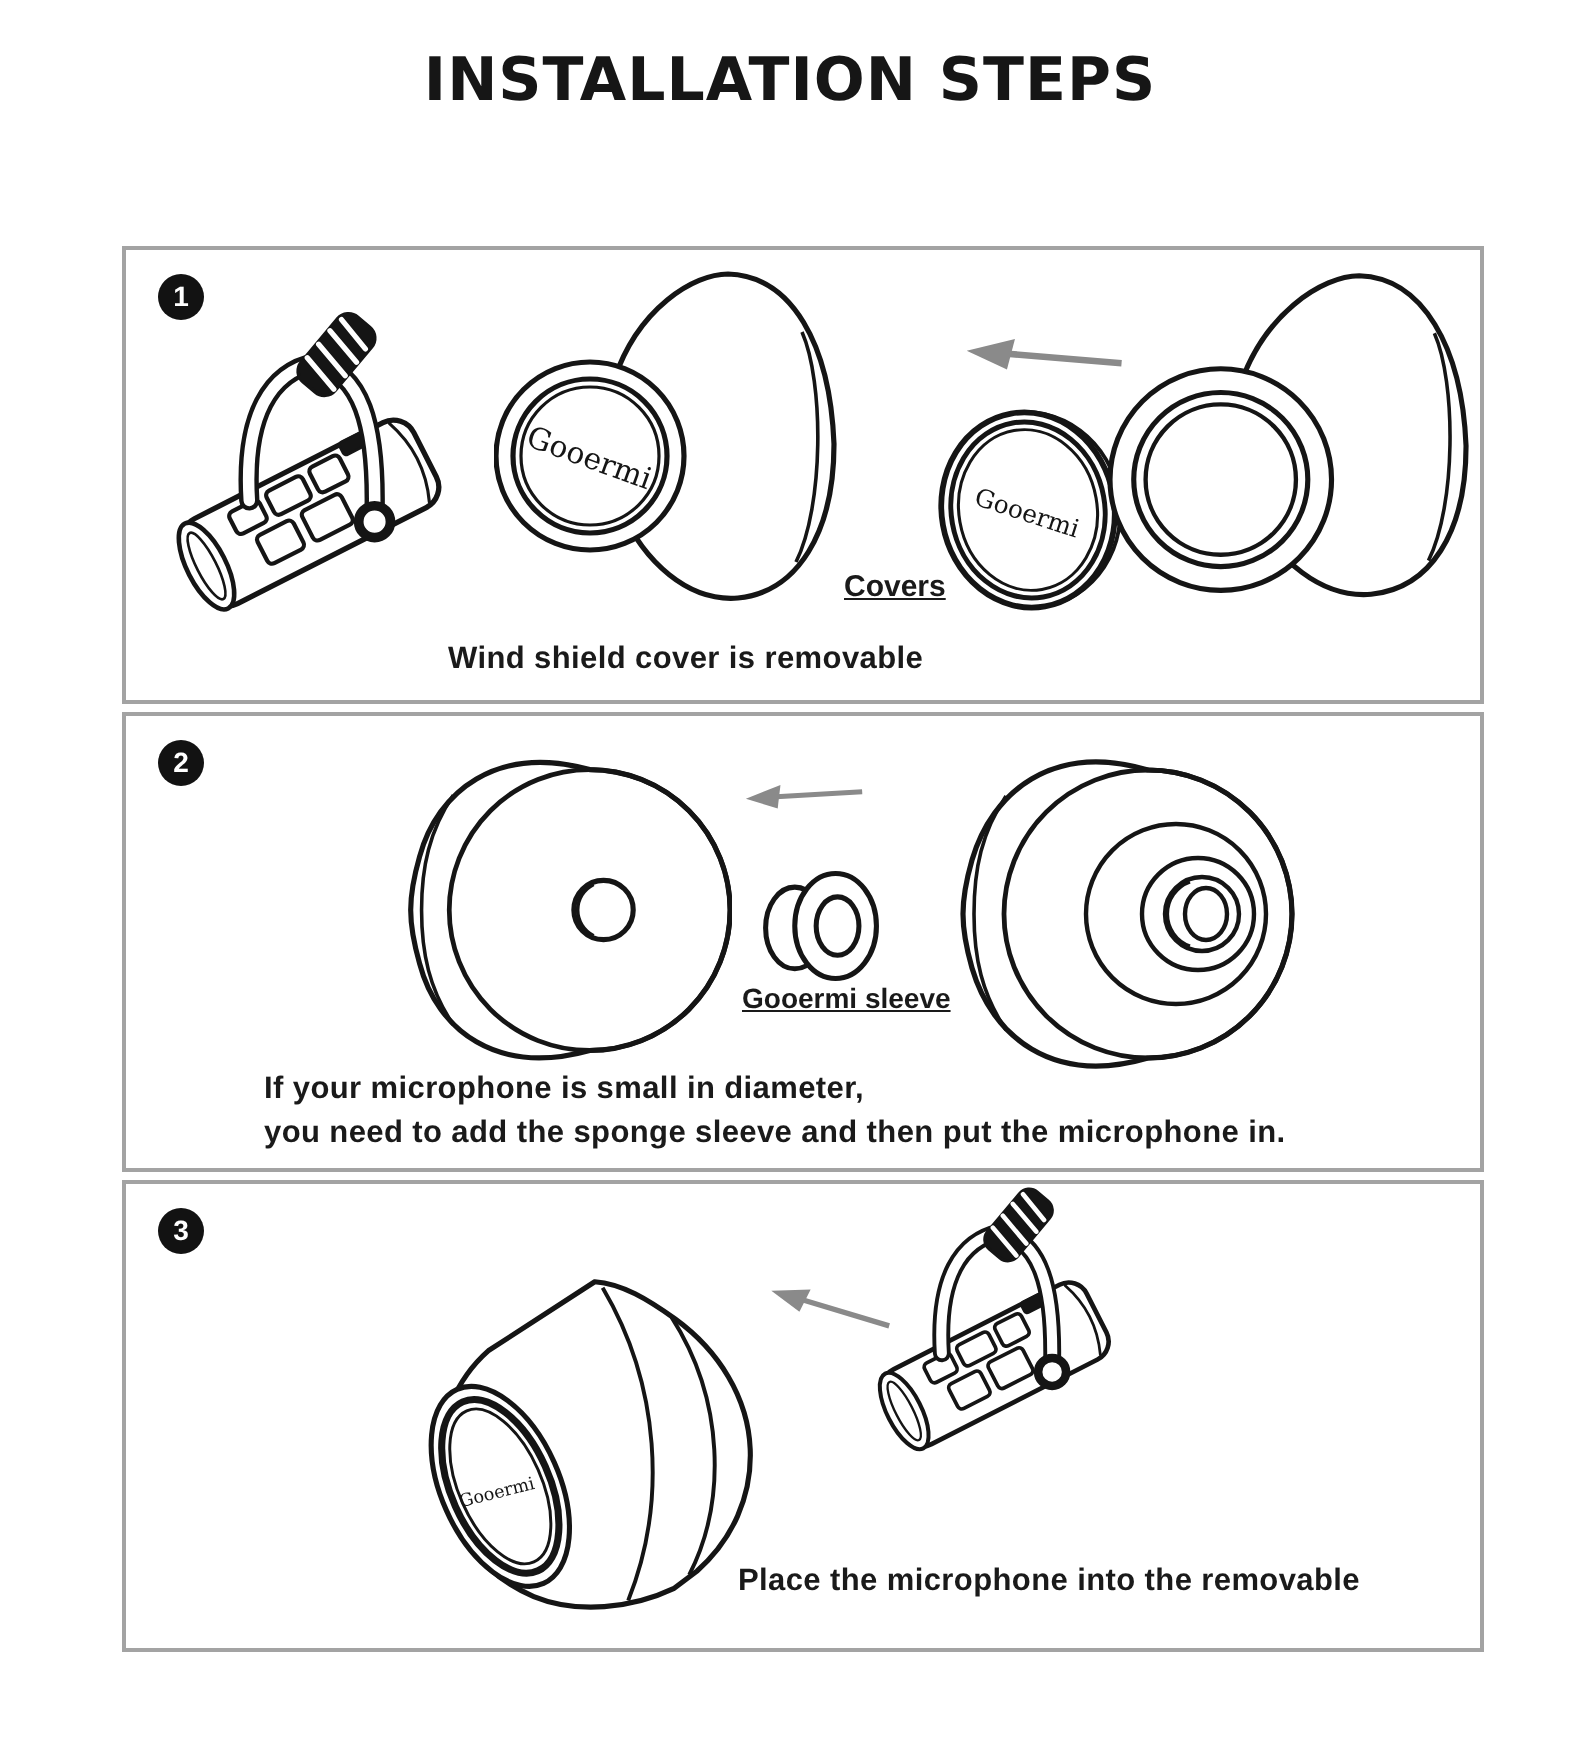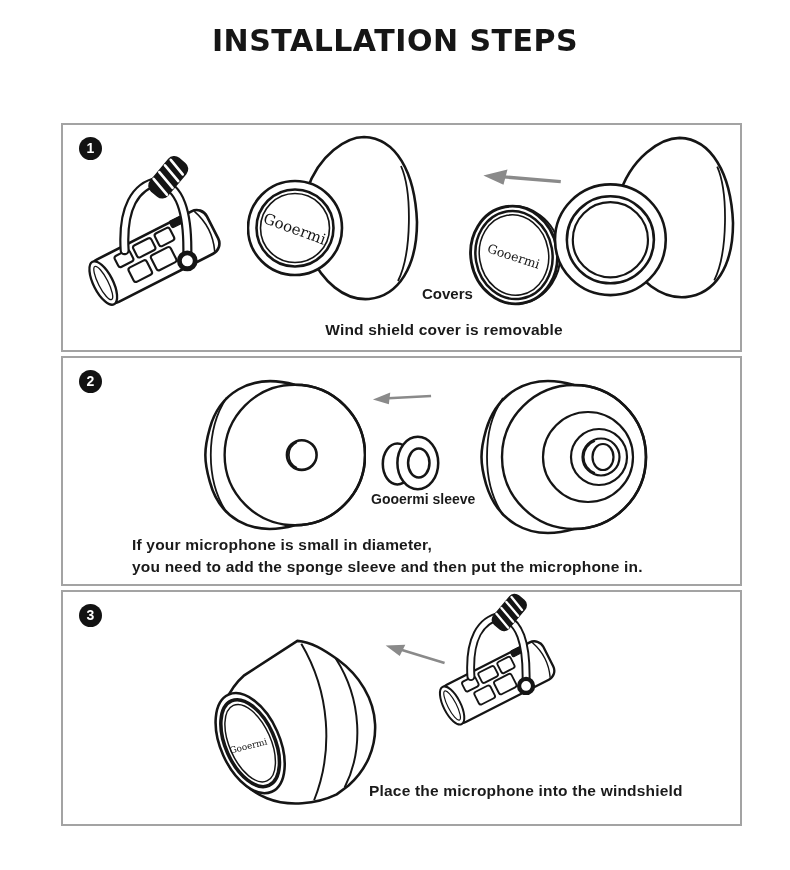--- a/index.html
+++ b/index.html
@@ -12,22 +12,22 @@
   .panel { position:absolute; left:57px; width:681px; border:2px solid var(--panel-border,#a3a3a3); background:#ffffff; }
   .panel-1 { top:123px; height:229px; }
   .panel-2 { top:356px; height:230px; }
   .panel-3 { top:590px; height:236px; }
   .badge { position:absolute; left:16px; top:12px; width:23px; height:23px; border-radius:50%;
            background:var(--badge-bg,#121212); color:var(--badge-text,#ffffff);
            font-weight:700; font-size:14px; line-height:23px; text-align:center; }
   .art { position:absolute; display:block; }
   .caption { position:absolute; color:var(--text,#1a1a1a); font-weight:700; font-size:15.5px;
              letter-spacing:.2px; white-space:nowrap; }
-  .caption.centered { text-align:center; }
-  .mini-label { position:absolute; color:var(--text,#1a1a1a); font-weight:700; white-space:nowrap; }
+  .caption.centered { }
+  .mini-label { position:absolute; color:var(--text,#1a1a1a); font-weight:700; white-space:nowrap;text-decoration:underline; }
   .logo-text { font-family:"DejaVu Serif","Liberation Serif",serif; font-size:15px; fill:#151515; stroke:none; }
   .logo-text.sm { font-size:13px; }
   .logo-text.xs { font-size:9px; }
   .a1 { transform:rotate(8deg); }
   .a3 { transform:rotate(20deg); }
 </style>
 </head>
 <body>
 
 <div class="page">
@@ -172,16 +172,16 @@
     </svg>
 
     <svg class="art a3" style="left:319px; top:53px; width:66px; height:19px;" viewBox="0 0 90 26">
       <use href="#arrow-left-shape"></use>
     </svg>
 
     <svg class="art" style="left:366px; top:0px; width:132px; height:146px;" viewBox="0 0 170 182">
       <use href="#mic-shape"></use>
     </svg>
 
-    <div class="caption" style="left:306px; top:190px;">Place the microphone into the windshield</div>
+    <div class="caption" style="left:306px; top:190px;">Place the microphone into the removable</div>
   </section>
 
 </div>
 
 </body></html>

